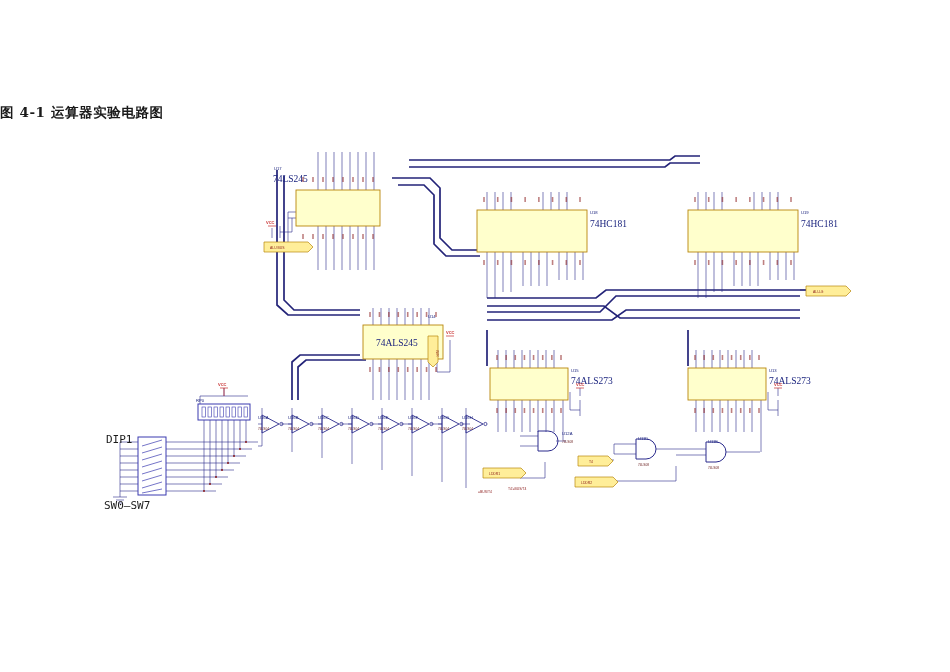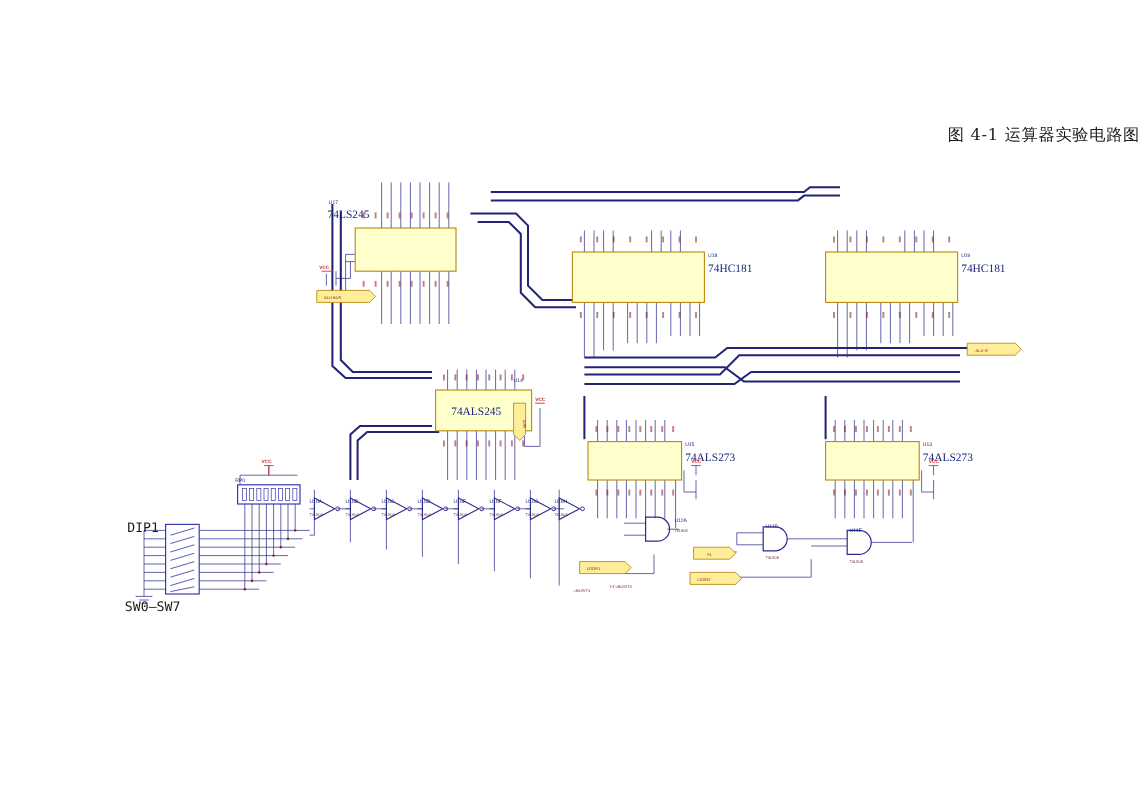--- a/index.html
+++ b/index.html
@@ -14,26 +14,27 @@
   }
   #page {
     position: absolute; left: 0; top: 0;
     width: 950px; height: 672px;
     background: #ffffff;
   }
   #title {
     position: absolute;
     left: 0; top: 104px;
     width: 950px;
-    text-align: right;
+    text-align: left;
     font-family: "DejaVu Serif", serif;
     font-size: 13.5px;
     color: #1a1a1a;
     letter-spacing: 0.6px;
     white-space: nowrap;
+    font-weight: bold;
   }
   #sheet {
     position: absolute;
     left: 0; top: 0;
     width: 950px; height: 672px;
   }
   svg { display: block; }
   .chip-label {
     font-family: "Liberation Serif", serif;
     fill: #1a237e;

